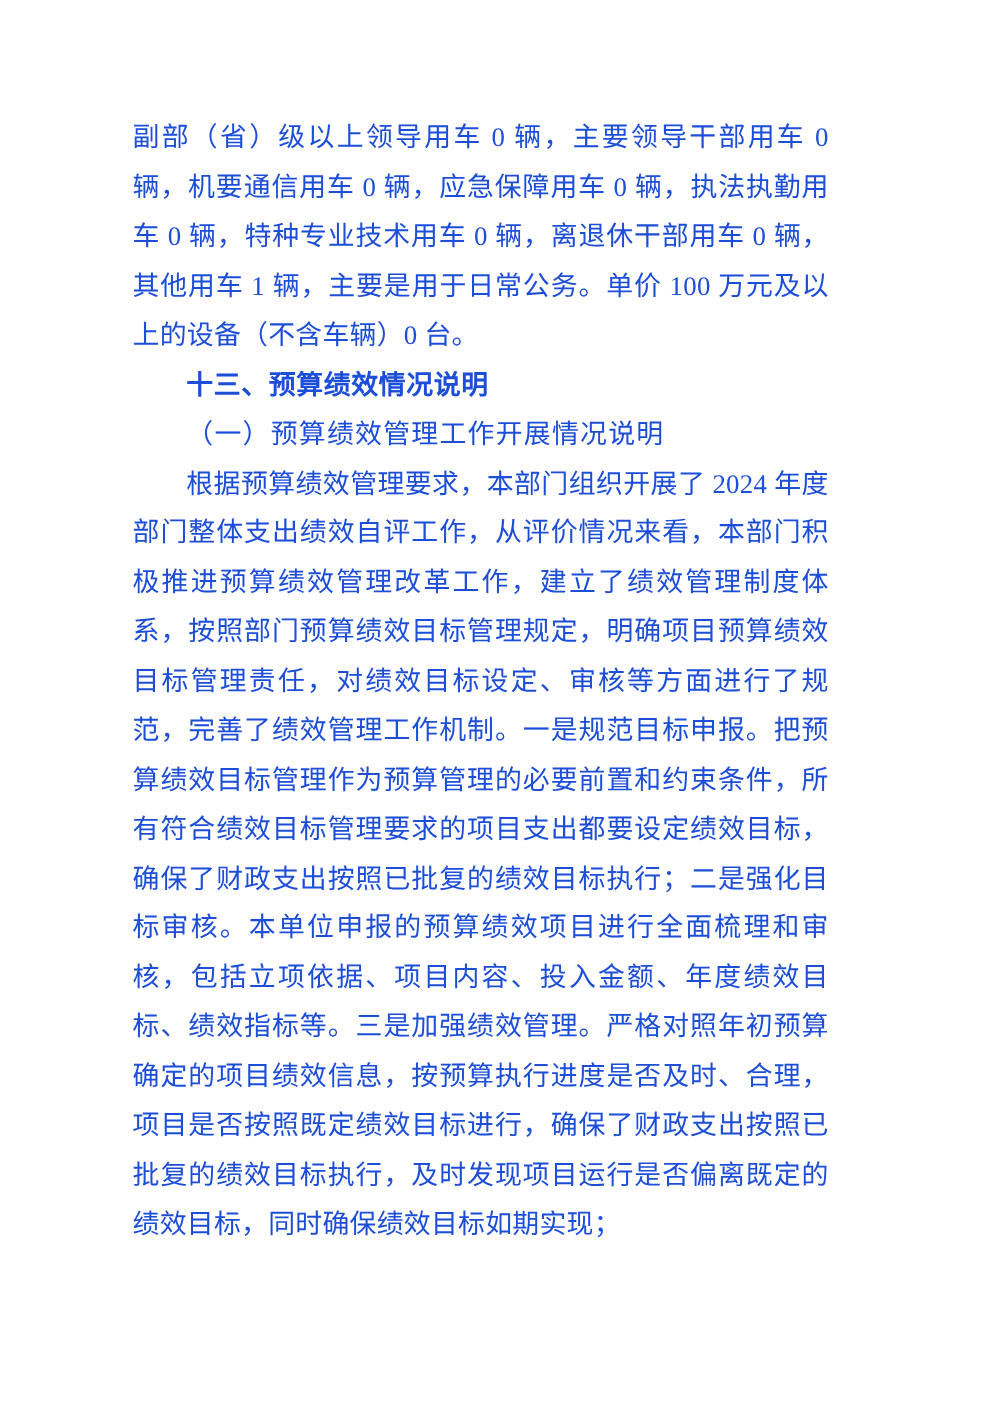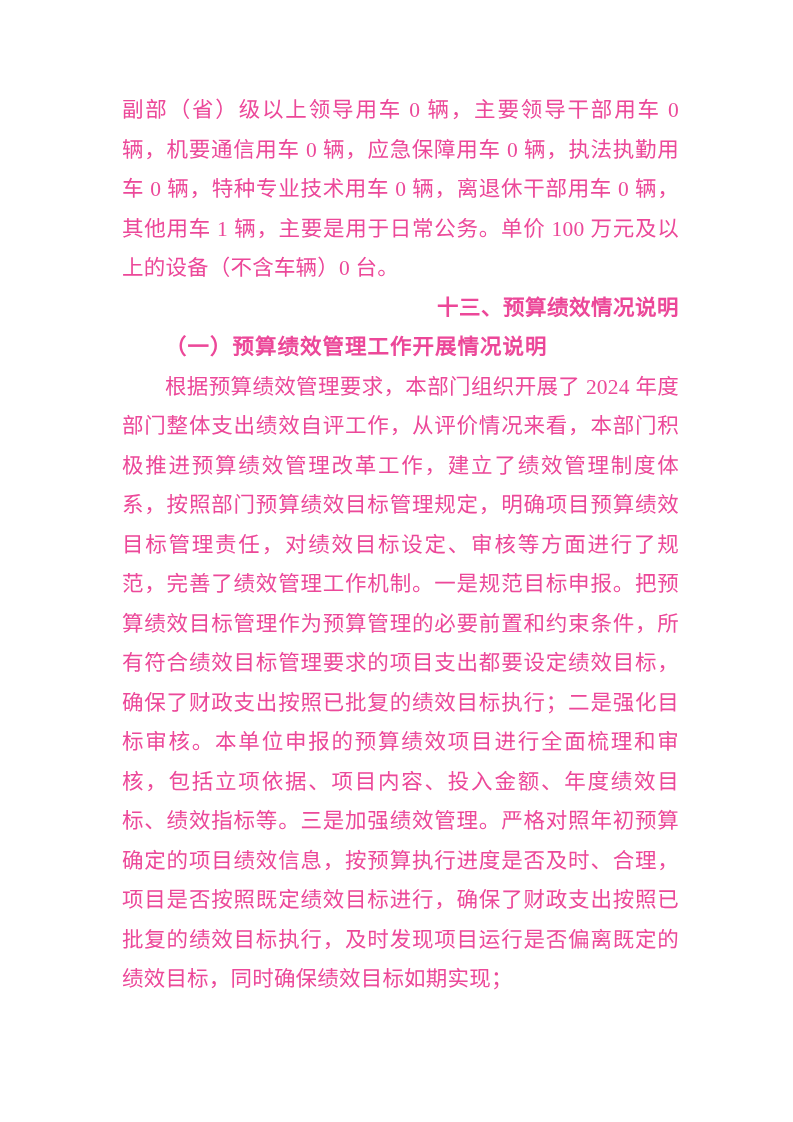--- a/index.html
+++ b/index.html
@@ -12,24 +12,24 @@
     position: relative;
     box-sizing: border-box;
     width: 793px;
     height: 1122px;
     margin: 0;
     background: #ffffff;
     overflow: hidden;
   }
   .text-block {
     position: absolute;
-    left: 122px;
+    left: 106px;
     top: 91px;
     width: 557px;
-    color: #ec4899;
+    color: #1d4ed8;
     font-family: "Liberation Serif", "DejaVu Serif", serif;
     font-size: 21.5px;
     line-height: 39.5px;
     text-align: justify;
     text-justify: inter-character;
     letter-spacing: 0.2px;
   }
   .text-block p,
   .text-block h2,
   .text-block h3 {
@@ -41,25 +41,25 @@
   }
   .body-para.no-indent {
     text-indent: 0;
   }
   .section-heading {
     font-family: "Liberation Sans", "DejaVu Sans", sans-serif;
     font-weight: 700;
     font-size: 21.5px;
     line-height: 39.5px;
     text-indent: 2em;
-    text-align: right;
+    text-align: left;
     letter-spacing: 0.5px;
   }
   .sub-heading {
-    font-weight: 700;
+    font-weight: 400;
     font-size: 21.5px;
     line-height: 39.5px;
     text-indent: 2em;
     text-align: left;
     letter-spacing: 1px;
   }
 </style>
 </head>
 <body>
 

